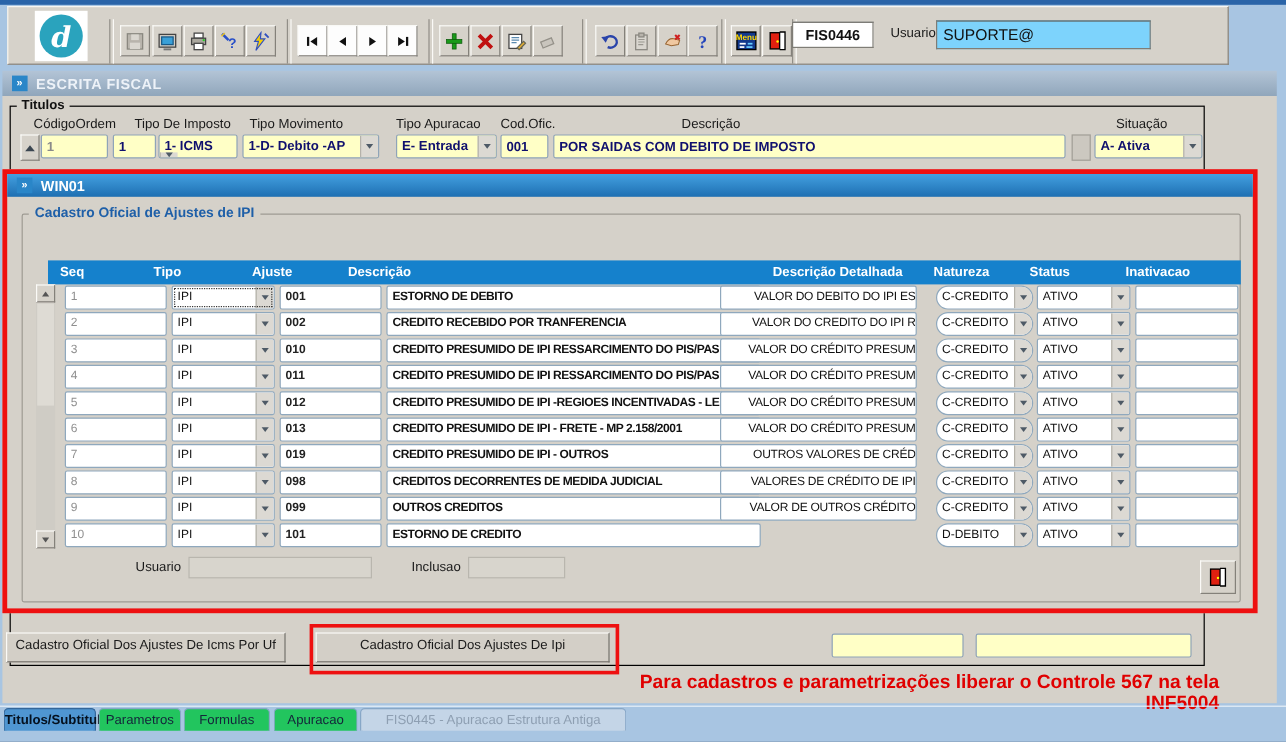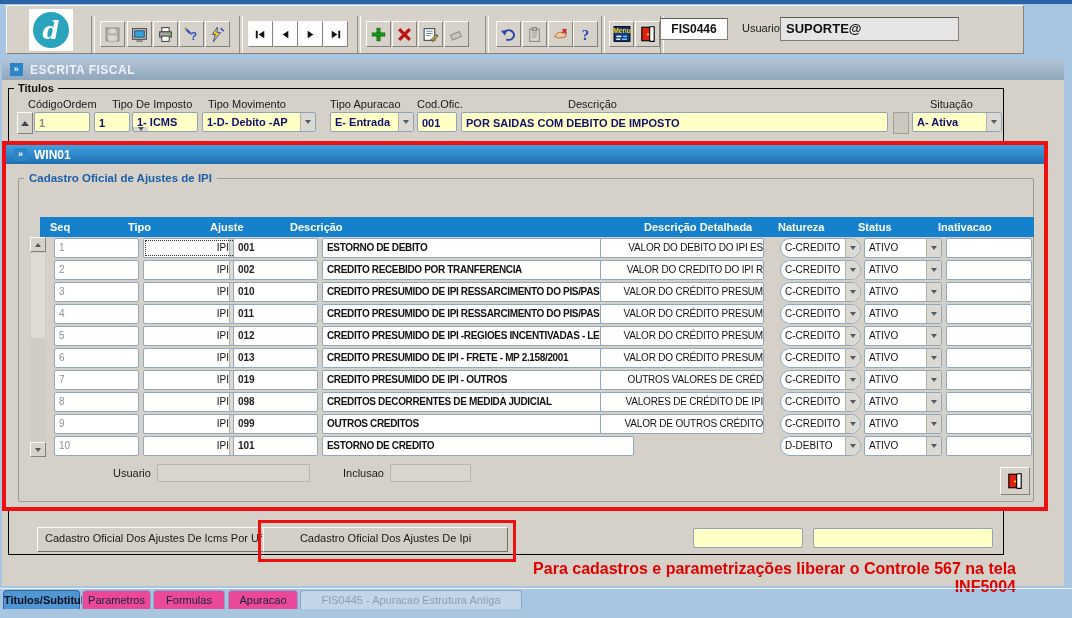--- a/index.html
+++ b/index.html
@@ -15,22 +15,22 @@
   .tbtn{top:15px;width:23px;height:24px;background:#d6d2ca;border-top:1px solid #fbfaf7;border-left:1px solid #fbfaf7;
     border-right:1px solid #84817a;border-bottom:1px solid #84817a;display:flex;align-items:center;justify-content:center;}
   .tbtn.white{background:#fdfdfd;}
   .tbtn svg{display:block;}
   .logoBox{left:28px;top:8px;width:44px;height:42px;background:#fff;display:flex;align-items:center;justify-content:center;}
   .logoCircle{width:36px;height:36px;border-radius:50%;background:#2aa3bd;color:#fff;display:flex;align-items:center;justify-content:center;
     font-size:24px;font-weight:bold;font-style:italic;font-family:"DejaVu Serif",serif;}
   .codeField{left:660px;top:18px;width:66px;height:20px;background:#fff;border:1px solid #7f7d76;
     border-top-color:#5e5c56;text-align:center;font-weight:bold;font-size:12px;line-height:20px;}
   .usuarioLbl{left:742px;top:22px;font-size:11px;color:#1a1a1a;}
-  .userField{left:780px;top:17px;width:172px;height:22px;background:#e5e5e5;border:1px solid #7f7d76;border-top-color:#5e5c56;
-    font-weight:bold;font-size:13px;line-height:22px;padding-left:5px;box-sizing:content-box;}
+  .userField{left:780px;top:17px;width:172px;height:22px;background:#7dd3fc;border:1px solid #7f7d76;border-top-color:#5e5c56;
+    font-weight:normal;font-size:13px;line-height:22px;padding-left:5px;box-sizing:content-box;}
   
   .wtitle{left:2px;top:59px;width:1062px;height:21px;background:linear-gradient(to bottom,#b3c4d6,#90a6bb);
     display:flex;align-items:center;color:#edf2f8;font-weight:bold;font-size:12px;letter-spacing:.5px;}
   .wicon{width:13px;height:13px;background:#2a86c8;margin:0 7px 0 8px;color:#fff;font-size:9px;line-height:13px;text-align:center;font-weight:bold;}
   
   .main{left:2px;top:80px;width:1062px;height:506px;background:#d5d1c9;}
   .formbox{left:8px;top:88px;width:994px;height:465px;border:1px solid #000;}
   .grouplabel{background:#d5d1c9;padding:0 4px;font-weight:bold;}
   .lbl{color:#1a1a1a;}
   .yfield{background:#ffffc6;border:1px solid #8fa4b8;border-radius:2px;height:20px;line-height:20px;
@@ -50,21 +50,21 @@
   .mgroup{left:12px;top:33px;width:1014px;height:322px;border:1px solid #9e9b93;border-radius:2px;}
   .mgrouplbl{left:18px;top:27px;background:#d5d1c9;padding:0 5px;font-weight:bold;color:#1e5fa8;font-size:11.5px;}
   .hdrband{left:34px;top:72px;width:994px;height:20px;background:#1581cc;}
   .hcell{top:72px;height:20px;line-height:20px;color:#fff;font-weight:bold;font-size:11px;white-space:nowrap;}
   .rows{left:0;top:92px;width:1038px;height:220px;}
   .grow{position:absolute;left:0;width:1038px;height:22px;}
   .cell{position:absolute;top:1px;height:20px;background:#fff;border:1px solid #8fa8bd;border-radius:2px;
     box-sizing:border-box;overflow:hidden;white-space:nowrap;font-size:10px;}
   .cell .txt{display:block;line-height:18px;padding-left:4px;overflow:hidden;white-space:nowrap;}
   .c-seq{left:48px;width:85px;}  .c-seq .txt{color:#8f8f8f;}
-  .c-tipo{left:137px;width:102px;text-align:right;}
+  .c-tipo{left:137px;width:86px;}
   .c-ajuste{left:227px;width:85px;} .c-ajuste .txt{font-weight:bold;color:#222;}
   .c-desc{left:316px;width:312px;} .c-desc .txt{font-weight:bold;letter-spacing:-0.35px;color:#111;}
   .c-det{left:594px;width:164px;text-align:right;}  .c-det .txt{letter-spacing:-0.2px;}
   .c-nat{left:774px;width:81px;border-radius:10px;}
   .c-status{left:858px;width:78px;}
   .c-inat{left:940px;width:86px;}
   .focused{outline:1px dotted #333;outline-offset:-3px;}
   
   .sbar{left:24px;top:92px;width:16px;height:220px;background:#cfccc5;}
   .sbtn{position:absolute;left:0;width:16px;height:15px;background:#d6d2ca;border-top:1px solid #fbfaf7;border-left:1px solid #fbfaf7;
@@ -74,21 +74,21 @@
   .disField{background:#d8d5cd;border:1px solid #b9b6ae;height:18px;box-sizing:border-box;}
   .exitbtn{left:994px;top:322px;width:28px;height:26px;background:#d6d2ca;border-top:1px solid #fbfaf7;border-left:1px solid #fbfaf7;
     border-right:1px solid #84817a;border-bottom:1px solid #84817a;display:flex;align-items:center;justify-content:center;}
   
   .pbtn{top:527px;height:23px;background:#d3cfc7;border-top:1px solid #fbfaf7;border-left:1px solid #fbfaf7;
     border-right:1px solid #75726c;border-bottom:1px solid #75726c;text-align:center;line-height:21px;font-size:11px;color:#1a1a1a;}
   .redbox{left:258px;top:520px;width:252px;height:36px;border:3px solid #ee1010;}
   .note{left:500px;top:560px;width:516px;text-align:right;color:#e00000;font-weight:bold;font-size:16px;}
   
   .tab{top:590px;height:19px;border:1px solid #87a7c7;border-bottom:none;border-radius:4px 4px 0 0;
-    background:#ec4899;text-align:center;line-height:18px;font-size:11px;color:#14243a;box-sizing:border-box;}
+    background:#22c55e;text-align:center;line-height:18px;font-size:11px;color:#14243a;box-sizing:border-box;}
   .tab.active{background:#4f96d2;border-color:#33669a;font-weight:bold;color:#04101e;}
   .tab.disabled{background:#c4d5e7;color:#8e9fb2;}
   .tabline{left:0;top:588px;width:1072px;height:1px;background:#e8f0f8;}
 </style>
 </head>
 <body>
 
 <div id="screen">
   <div class="abs topstrip"></div>
 
@@ -675,21 +675,21 @@
     <div class="abs disField" style="left:384px;top:319px;width:81px;"></div>
     <div class="abs exitbtn">
       <svg width="18" height="18" viewBox="0 0 16 16">
           <path d="M9.5 1.5 h4 v13 h-4" fill="#fff" stroke="#000"></path>
           <rect x="2.5" y="2" width="7" height="12" fill="#e02010" stroke="#000"></rect>
           <circle cx="8" cy="8.5" r="0.9" fill="#ff0"></circle>
         </svg>
     </div>
   </div>
 
-  <div class="abs pbtn" style="left:37px;width:231px;">Cadastro Oficial Dos Ajustes De Icms Por Uf</div>
+  <div class="abs pbtn" style="left:5px;width:231px;">Cadastro Oficial Dos Ajustes De Icms Por Uf</div>
   <div class="abs redbox"></div>
   <div class="abs pbtn" style="left:263px;width:243px;">Cadastro Oficial Dos Ajustes De Ipi</div>
   <div class="abs yfield" style="left:693px;top:528px;width:110px;"></div>
   <div class="abs yfield" style="left:813px;top:528px;width:180px;"></div>
   <div class="abs note">Para cadastros e parametrizações liberar o Controle 567 na tela INF5004</div>
 
   <div class="abs tabline"></div>
   <div class="abs tab active" style="left:3px;width:77px;">Titulos/Subtitulo</div>
   <div class="abs tab" style="left:82px;width:69px;">Parametros</div>
   <div class="abs tab" style="left:153px;width:72px;">Formulas</div>

